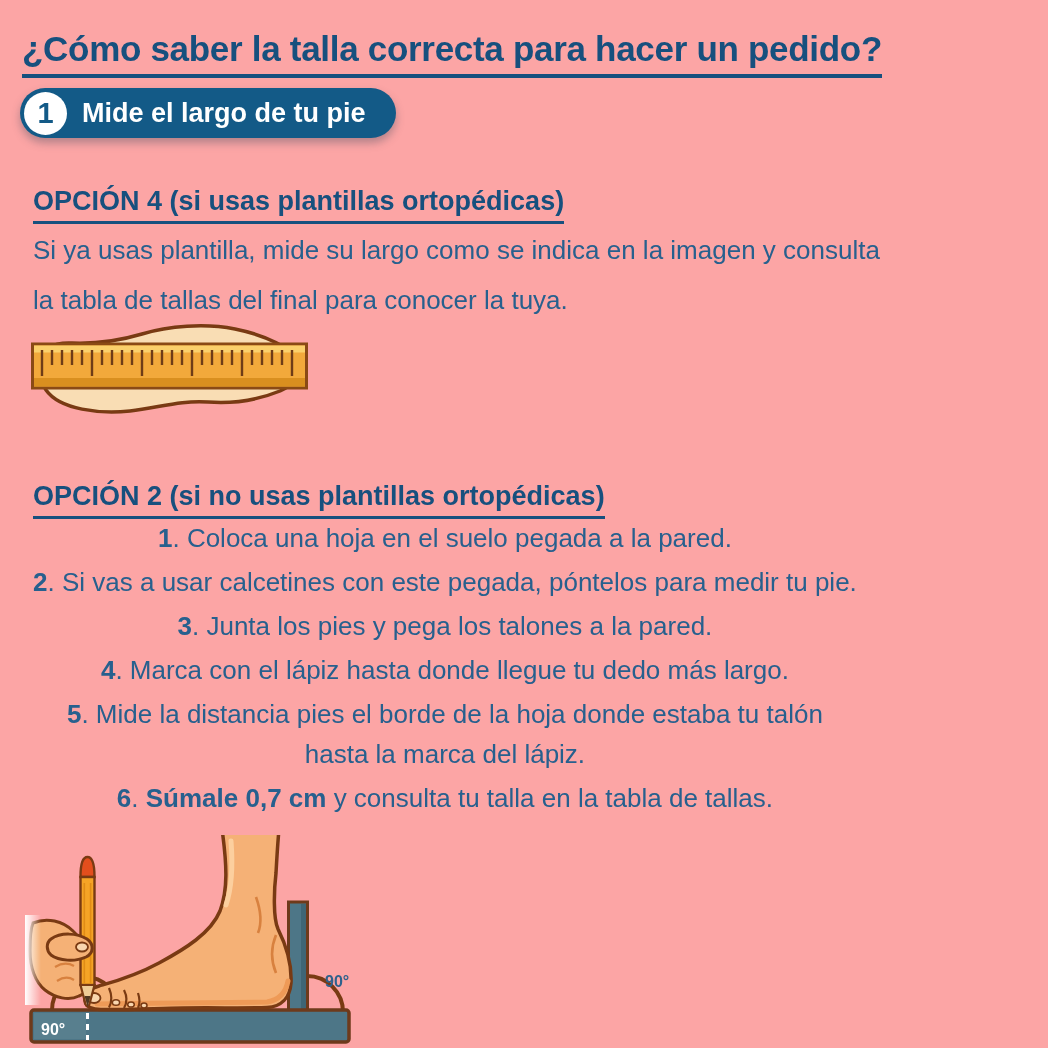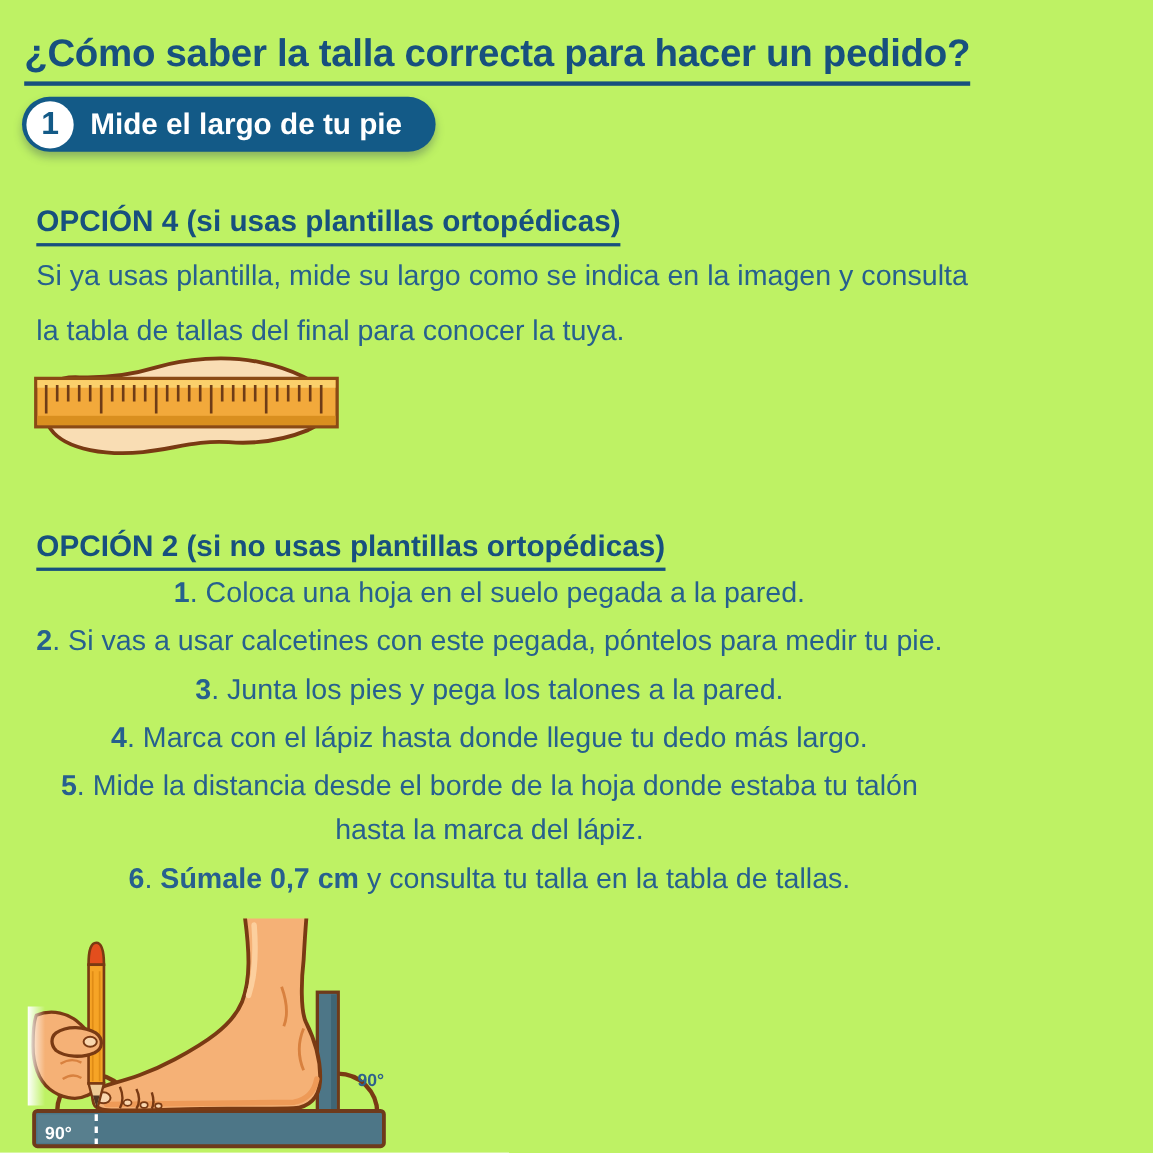--- a/index.html
+++ b/index.html
@@ -1,17 +1,17 @@
 <!DOCTYPE html>
 <html><head>
 <meta charset="utf-8">
 <style>
   html,body{margin:0;padding:0;background:#fff;}
   .canvas{
-    position:relative;width:1048px;height:1048px;background:#bef264;overflow:hidden;
+    position:relative;width:1048px;height:1048px;background:#fca5a5;overflow:hidden;
     font-family:"Liberation Sans",sans-serif;color:#27608e;text-decoration:underline;
   }
   
   .title{
     position:absolute;left:22px;top:6px;
     font-size:35px;font-weight:bold;letter-spacing:-0.3px;color:#17507e;
     border-bottom:4px solid #17507e;padding-bottom:5px;display:inline-block;
     white-space:nowrap;
   }
   
@@ -83,21 +83,21 @@
     </g>
   </svg>
 
   <h2 class="h2 op2">OPCIÓN 2 (si no usas plantillas ortopédicas)</h2>
 
   <div class="steps">
     <div class="step"><span class="b">1</span><span>. Coloca una hoja en el suelo pegada a la pared.</span></div>
     <div class="step"><span class="b">2</span><span>. Si vas a usar calcetines con este pegada, póntelos para medir tu pie.</span></div>
     <div class="step"><span class="b">3</span><span>. Junta los pies y pega los talones a la pared.</span></div>
     <div class="step"><span class="b">4</span><span>. Marca con el lápiz hasta donde llegue tu dedo más largo.</span></div>
-    <div class="step no-gap"><span class="b">5</span><span>. Mide la distancia desde el borde de la hoja donde estaba tu talón</span></div>
+    <div class="step no-gap"><span class="b">5</span><span>. Mide la distancia pies el borde de la hoja donde estaba tu talón</span></div>
     <div class="step"><span>hasta la marca del lápiz.</span></div>
     <div class="step"><span class="b">6</span><span>. </span><span class="b">Súmale 0,7 cm</span><span> y consulta tu talla en la tabla de tallas.</span></div>
   </div>
 
   <svg class="foot-illu" viewBox="0 0 350 213">
     <defs>
       <linearGradient id="fadeL" x1="0" y1="0" x2="1" y2="0">
         <stop offset="0" stop-color="#ffffff" stop-opacity="1"></stop>
         <stop offset="1" stop-color="#ffffff" stop-opacity="0"></stop>
       </linearGradient>

